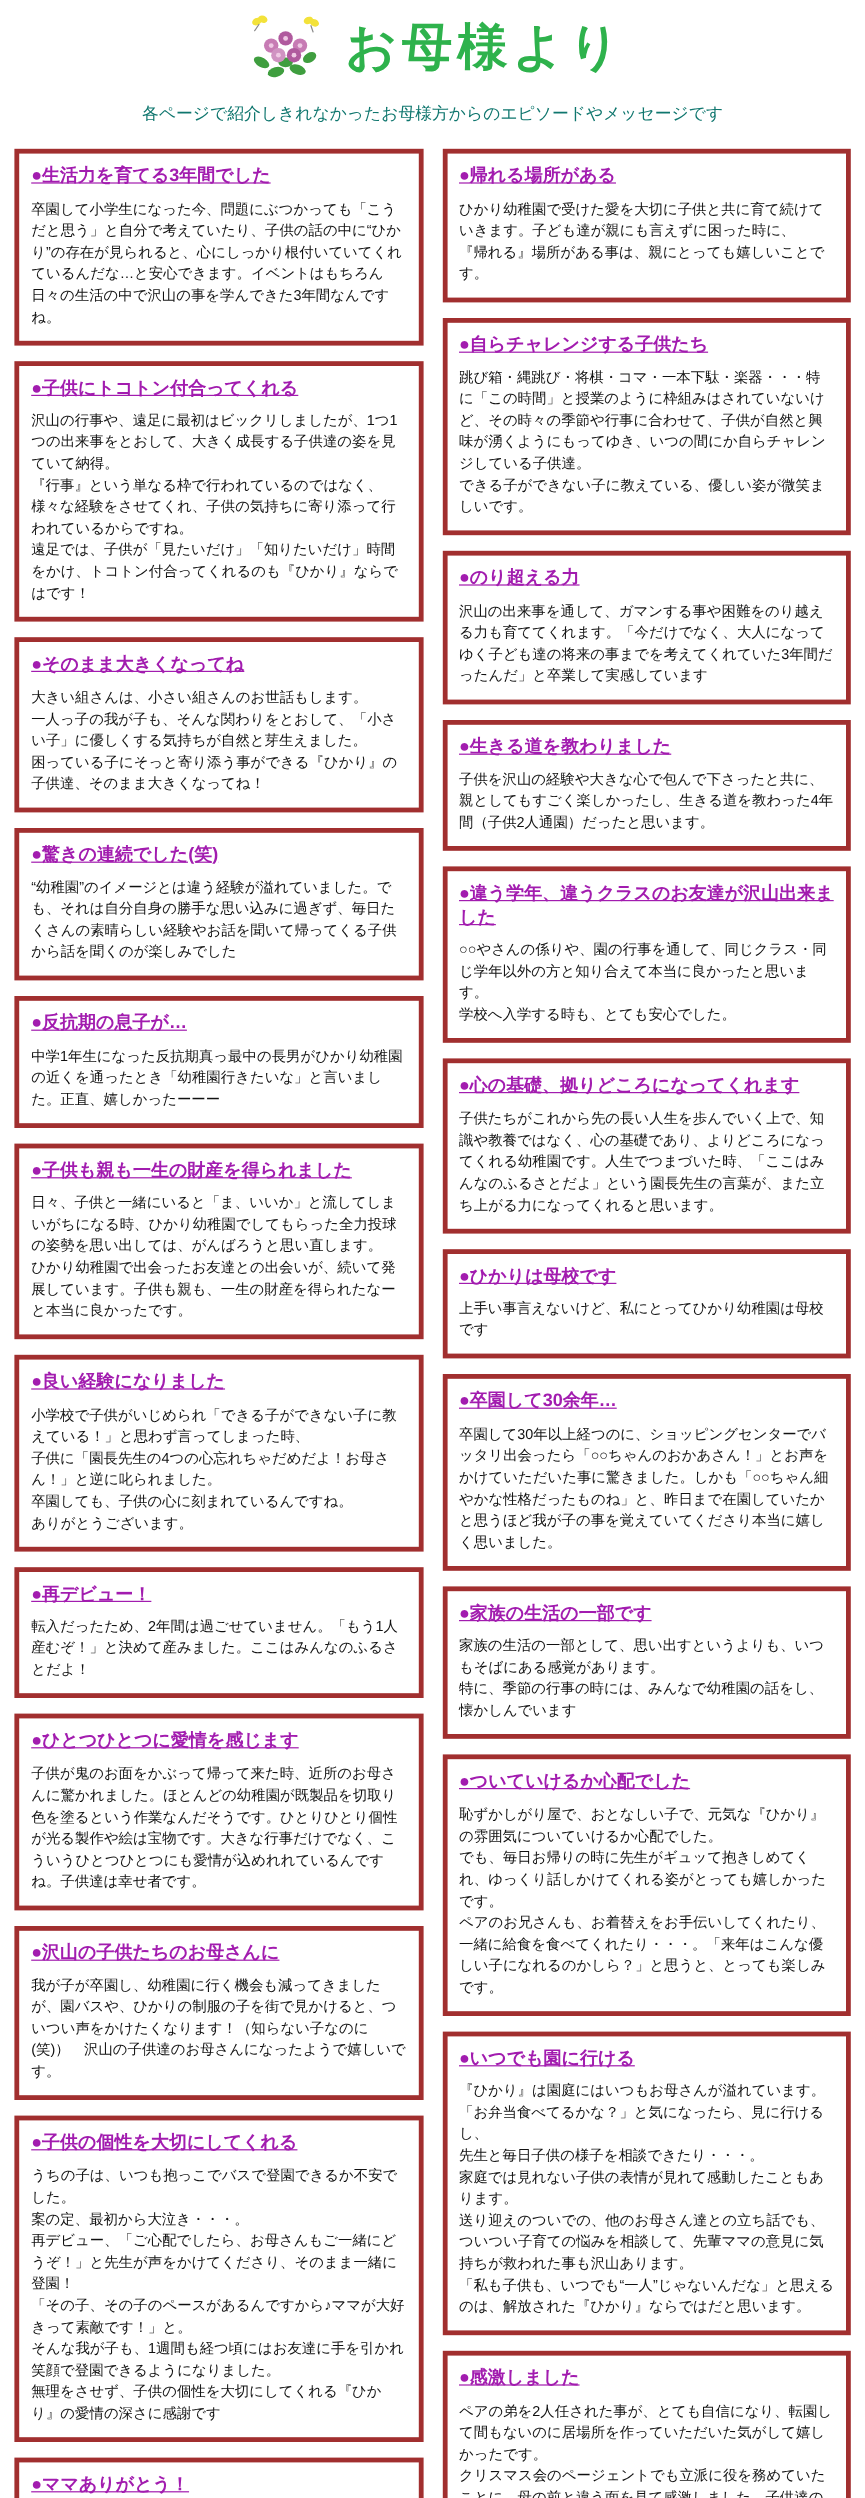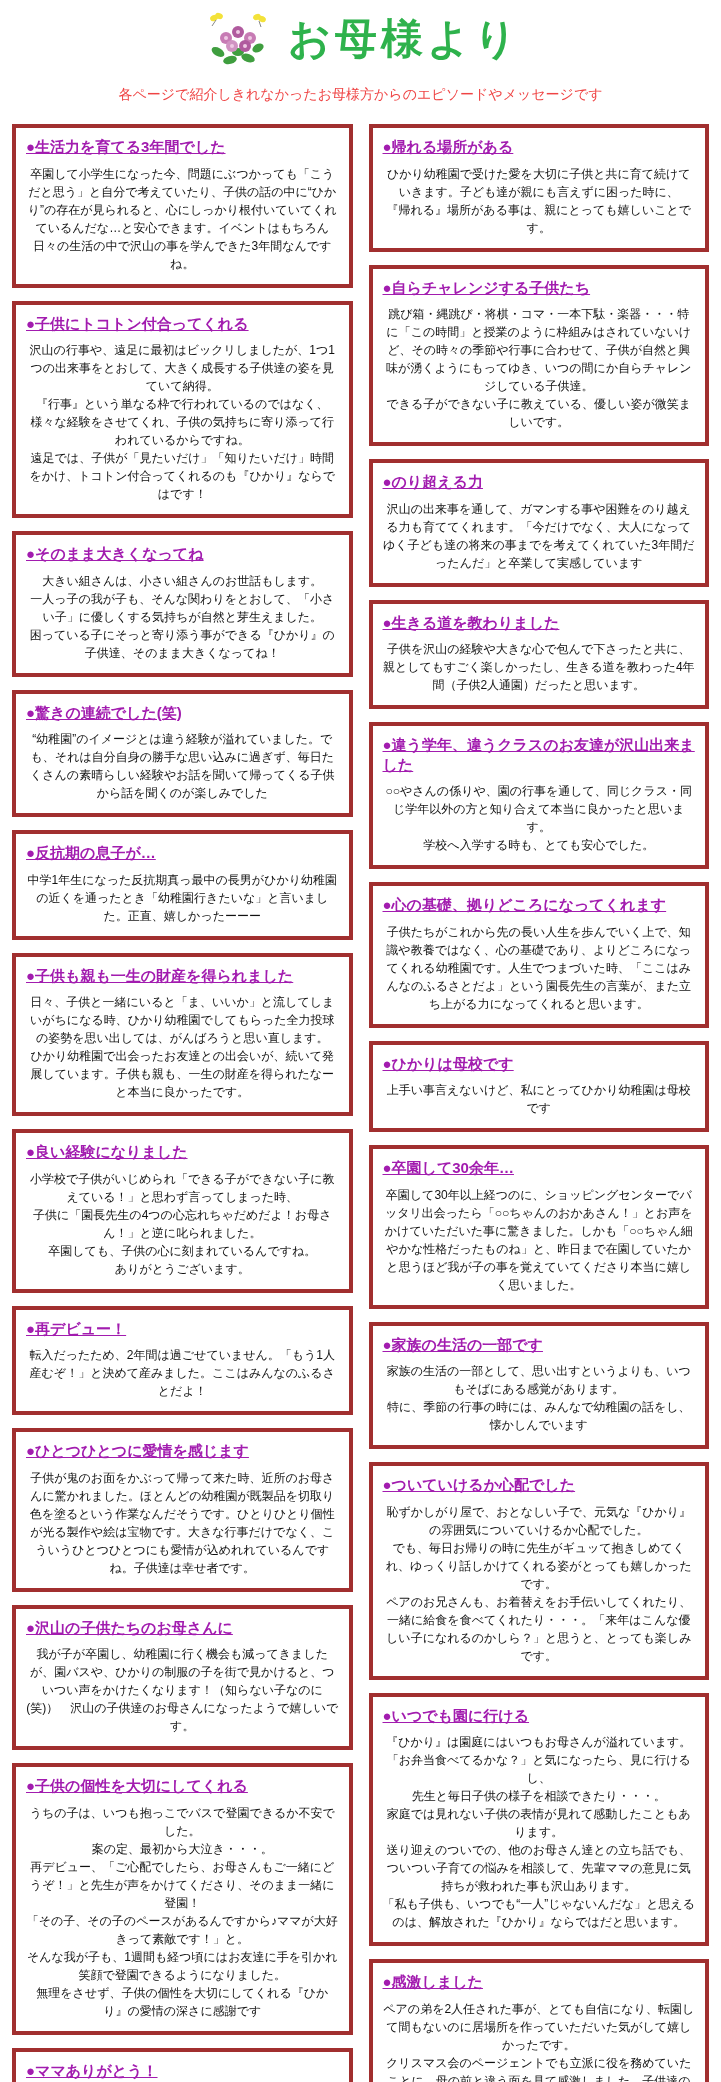--- a/index.html
+++ b/index.html
@@ -27,21 +27,21 @@
   .page-title {
     margin: 0;
     font-size: 42px;
     font-weight: bold;
     color: #2eb24c;
     letter-spacing: 4px;
   }
   .page-subtitle {
     margin: 18px 0 14px 0;
     font-size: 14px;
-    color: #ef4444;
+    color: #0f766e;
   }
   .columns {
     display: flex;
     gap: 16px;
     padding: 6px 12px 0 12px;
     align-items: flex-start;
   }
   .column {
     flex: 1 1 0;
     display: flex;
@@ -61,21 +61,20 @@
     color: #a21caf;
     text-decoration: underline;
     line-height: 1.3;
   }
   .box-body {
     margin: 0;
     font-size: 12px;
     line-height: 1.5;
     color: #111111;
     white-space: pre-line;
-    text-align: center;
   }
 </style>
 </head>
 <body>
 
 <div class="page">
 
   <div class="header">
     <div class="title-row">
       <svg width="74" height="58" viewBox="0 0 74 58" aria-hidden="true">

